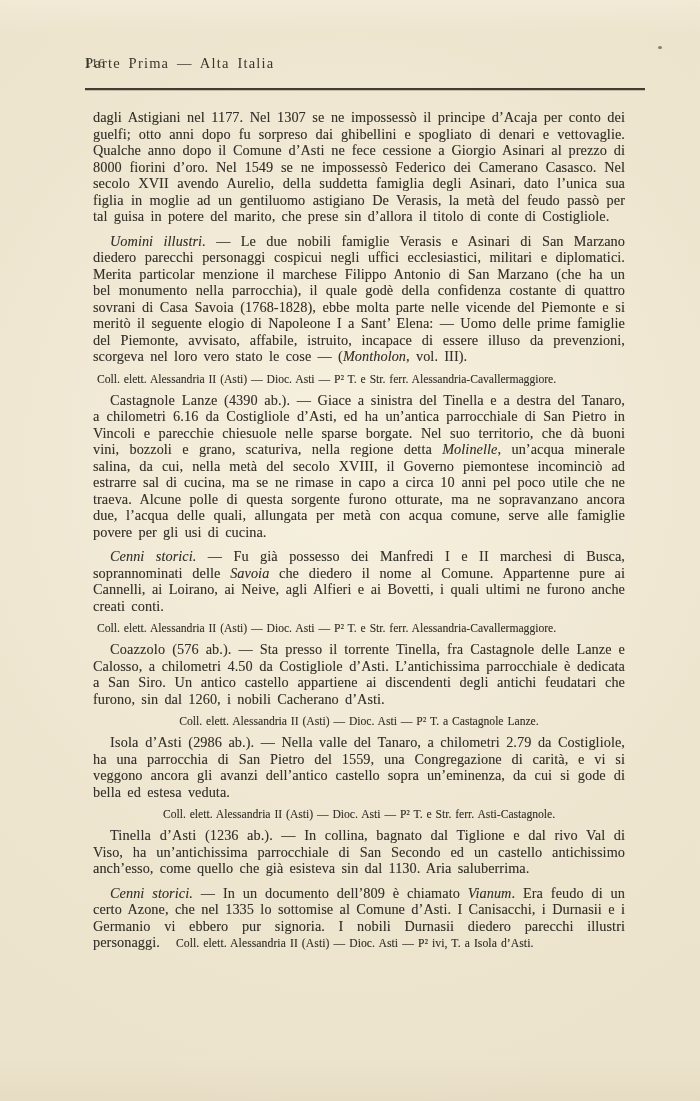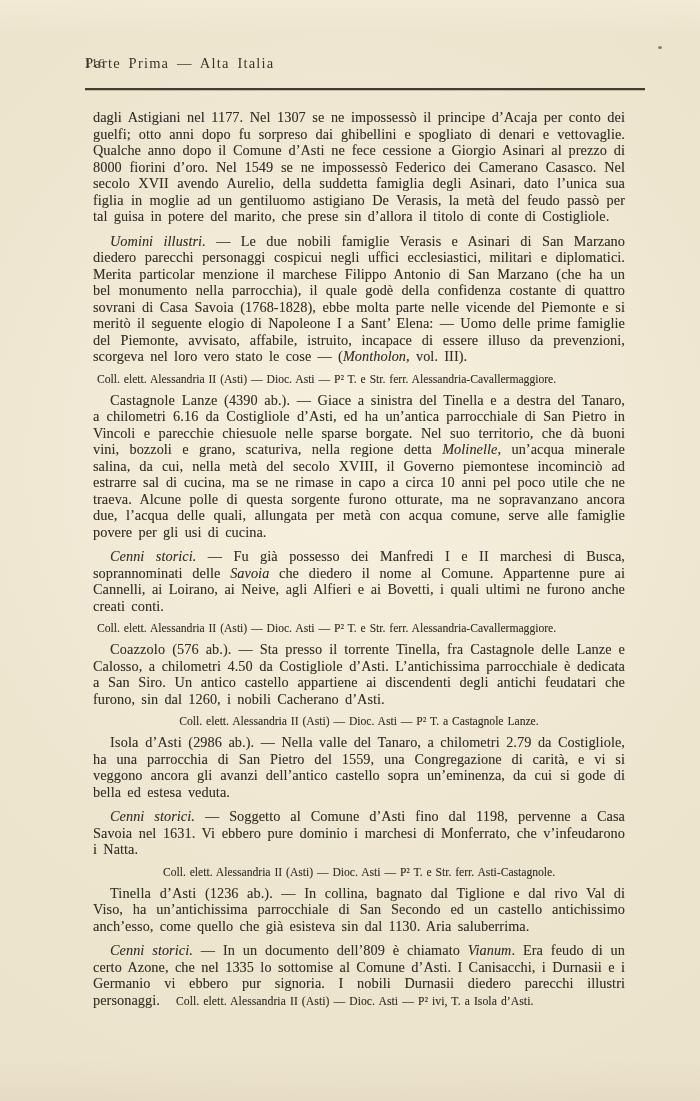--- a/index.html
+++ b/index.html
@@ -111,18 +111,17 @@
   <div class="body-block">
       <p class="para"><span class="seg-n">dagli Astigiani nel 1177. Nel 1307 se ne impossessò il principe d’Acaja per conto dei guelfi; otto anni dopo fu sorpreso dai ghibellini e spogliato di denari e vettovaglie. Qualche anno dopo il Comune d’Asti ne fece cessione a Giorgio Asinari al prezzo di 8000 fiorini d’oro. Nel 1549 se ne impossessò Federico dei Camerano Casasco. Nel secolo XVII avendo Aurelio, della suddetta famiglia degli Asinari, dato l’unica sua figlia in moglie ad un gentiluomo astigiano De Verasis, la metà del feudo passò per tal guisa in potere del marito, che prese sin d’allora il titolo di conte di Costigliole.</span></p>
       <p class="para indent"><span class="seg-i">Uomini illustri.</span><span class="seg-n"> — Le due nobili famiglie Verasis e Asinari di San Marzano diedero parecchi personaggi cospicui negli uffici ecclesiastici, militari e diplomatici. Merita particolar menzione il marchese Filippo Antonio di San Marzano (che ha un bel monumento nella parrocchia), il quale godè della confidenza costante di quattro sovrani di Casa Savoia (1768-1828), ebbe molta parte nelle vicende del Piemonte e si meritò il seguente elogio di Napoleone I a Sant’ Elena: — Uomo delle prime famiglie del Piemonte, avvisato, affabile, istruito, incapace di essere illuso da prevenzioni, scorgeva nel loro vero stato le cose — (</span><span class="seg-i">Montholon</span><span class="seg-n">, vol. III).</span></p>
       <p class="note left"><span class="seg-n">Coll. elett. Alessandria II (Asti) — Dioc. Asti — P² T. e Str. ferr. Alessandria-Cavallermaggiore.</span></p>
       <p class="para indent section"><span class="seg-b">Castagnole Lanze</span><span class="seg-n"> (4390 ab.). — Giace a sinistra del Tinella e a destra del Tanaro, a chilometri 6.16 da Costigliole d’Asti, ed ha un’antica parrocchiale di San Pietro in Vincoli e parecchie chiesuole nelle sparse borgate. Nel suo territorio, che dà buoni vini, bozzoli e grano, scaturiva, nella regione detta </span><span class="seg-i">Molinelle</span><span class="seg-n">, un’acqua minerale salina, da cui, nella metà del secolo XVIII, il Governo piemontese incominciò ad estrarre sal di cucina, ma se ne rimase in capo a circa 10 anni pel poco utile che ne traeva. Alcune polle di questa sorgente furono otturate, ma ne sopravanzano ancora due, l’acqua delle quali, allungata per metà con acqua comune, serve alle famiglie povere per gli usi di cucina.</span></p>
       <p class="para indent"><span class="seg-i">Cenni storici.</span><span class="seg-n"> — Fu già possesso dei Manfredi I e II marchesi di Busca, soprannominati delle </span><span class="seg-i">Savoia</span><span class="seg-n"> che diedero il nome al Comune. Appartenne pure ai Cannelli, ai Loirano, ai Neive, agli Alfieri e ai Bovetti, i quali ultimi ne furono anche creati conti.</span></p>
       <p class="note left"><span class="seg-n">Coll. elett. Alessandria II (Asti) — Dioc. Asti — P² T. e Str. ferr. Alessandria-Cavallermaggiore.</span></p>
       <p class="para indent section"><span class="seg-b">Coazzolo</span><span class="seg-n"> (576 ab.). — Sta presso il torrente Tinella, fra Castagnole delle Lanze e Calosso, a chilometri 4.50 da Costigliole d’Asti. L’antichissima parrocchiale è dedicata a San Siro. Un antico castello appartiene ai discendenti degli antichi feudatari che furono, sin dal 1260, i nobili Cacherano d’Asti.</span></p>
       <p class="note center"><span class="seg-n">Coll. elett. Alessandria II (Asti) — Dioc. Asti — P² T. a Castagnole Lanze.</span></p>
       <p class="para indent section"><span class="seg-b">Isola d’Asti</span><span class="seg-n"> (2986 ab.). — Nella valle del Tanaro, a chilometri 2.79 da Costigliole, ha una parrocchia di San Pietro del 1559, una Congregazione di carità, e vi si veggono ancora gli avanzi dell’antico castello sopra un’eminenza, da cui si gode di bella ed estesa veduta.</span></p>
-      <p class="para indent"><span class="seg-i">Cenni storici.</span><span class="seg-n"> — Soggetto al Comune d’Asti fino dal 1198, pervenne a Casa Savoia nel 1631. Vi ebbero pure dominio i marchesi di Monferrato, che v’infeudarono i Natta.</span></p>
       <p class="note center"><span class="seg-n">Coll. elett. Alessandria II (Asti) — Dioc. Asti — P² T. e Str. ferr. Asti-Castagnole.</span></p>
       <p class="para indent section"><span class="seg-b">Tinella d’Asti</span><span class="seg-n"> (1236 ab.). — In collina, bagnato dal Tiglione e dal rivo Val di Viso, ha un’antichissima parrocchiale di San Secondo ed un castello antichissimo anch’esso, come quello che già esisteva sin dal 1130. Aria saluberrima.</span></p>
       <p class="para indent"><span class="seg-i">Cenni storici.</span><span class="seg-n"> — In un documento dell’809 è chiamato </span><span class="seg-i">Vianum</span><span class="seg-n">. Era feudo di un certo Azone, che nel 1335 lo sottomise al Comune d’Asti. I Canisacchi, i Durnasii e i Germanio vi ebbero pur signoria. I nobili Durnasii diedero parecchi illustri personaggi.</span><span class="seg-note">Coll. elett. Alessandria II (Asti) — Dioc. Asti — P² ivi, T. a Isola d’Asti.</span></p>
     </div>
 </div>
 
 </body></html>

